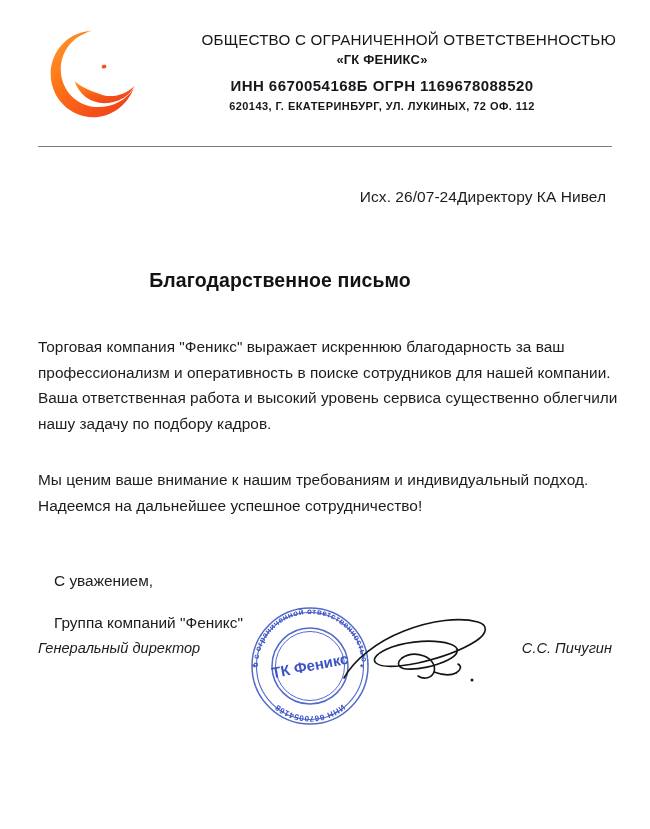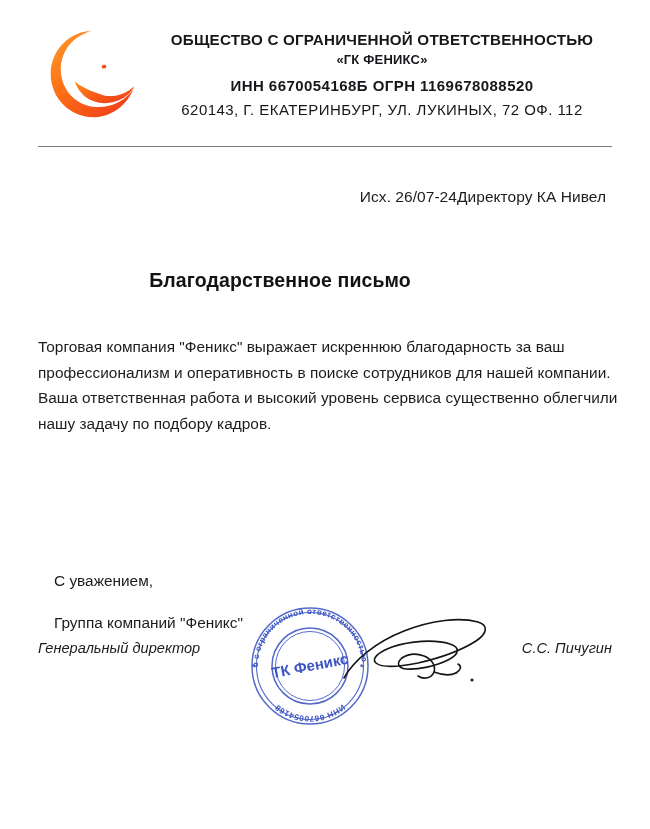--- a/index.html
+++ b/index.html
@@ -44,44 +44,45 @@
   .logo-svg { display: block; }
 
   .org-block {
     flex: 1 1 auto;
     text-align: center;
     padding-right: 34px;
     padding-top: 6px;
   }
   .org-name-1 {
     font-size: 15.2px;
-    font-weight: bold;
+    font-weight: normal;
     letter-spacing: 0.2px;
     color: #15171a;
     line-height: 1.38;
     white-space: nowrap;
+    text-align: right;
   }
   .org-name-2 {
     font-size: 13px;
     font-weight: bold;
     letter-spacing: 0.2px;
     color: #15171a;
     line-height: 1.42;
   }
   .org-reg {
     font-size: 15px;
     font-weight: bold;
     letter-spacing: 0.45px;
     color: #15171a;
     margin-top: 5px;
     line-height: 1.55;
   }
   .org-addr {
-    font-size: 15px;
-    font-weight: normal;
+    font-size: 11px;
+    font-weight: bold;
     letter-spacing: 0.45px;
     color: #15171a;
     line-height: 1.55;
   }
 
   .rule {
     position: absolute;
     left: 38px;
     top: 146px;
     width: 574px;
@@ -255,20 +256,21 @@
 
   <div class="meta-row">
     <div class="meta-out">Исх. 26/07-24</div>
     <div class="meta-to">Директору КА Нивел</div>
   </div>
 
   <div class="doc-title">Благодарственное письмо</div>
 
   <div class="body-block">
     <p class="para">Торговая компания "Феникс" выражает искреннюю благодарность за ваш профессионализм и оперативность в поиске сотрудников для нашей компании. Ваша ответственная работа и высокий уровень сервиса существенно облегчили нашу задачу по подбору кадров.</p>
+    <p class="para">Мы ценим ваше внимание к нашим требованиям и индивидуальный подход. Надеемся на дальнейшее успешное сотрудничество!</p>
   </div>
 
   <div class="closing">
     <p class="closing-line">С уважением,</p>
     <p class="closing-line closing-company">Группа компаний "Феникс"</p>
   </div>
 
   <div class="stamp">
     <svg width="140" height="140" viewBox="0 0 140 140">
       <defs>

